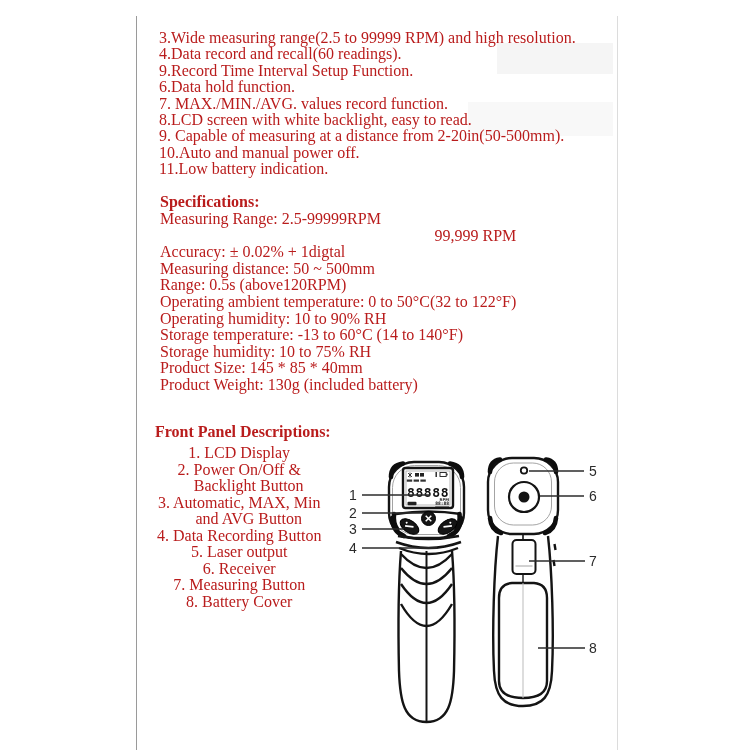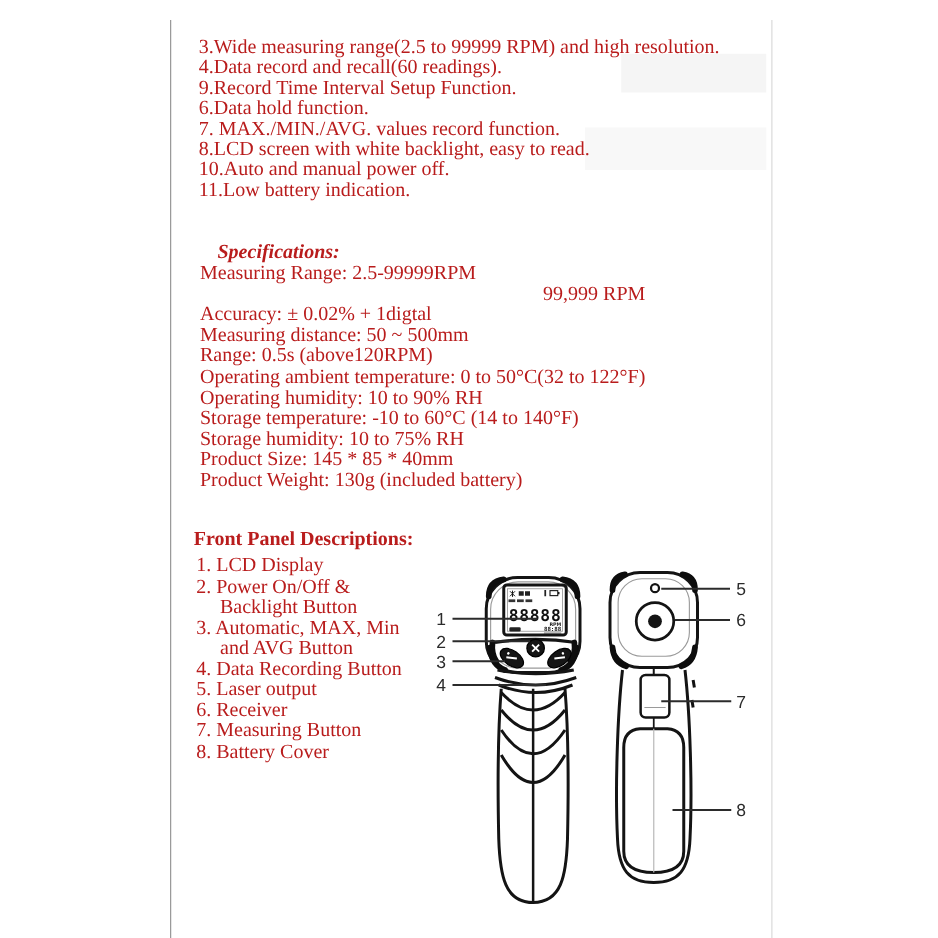--- a/index.html
+++ b/index.html
@@ -11,26 +11,26 @@
   .rule-left  { left:136px; top:0; width:1px; height:750px; background:#9a9a9a; }
   .rule-right { left:617px; top:0; width:1px; height:750px; background:#dcdcdc; }
   .rule-bottom{ left:136px; top:745px; width:482px; height:1px; background:#ebebeb; }
   .artifact { background:#f5f5f5; }
   .a1 { left:497px; top:27px;  width:116px; height:31px; }
   .a2 { left:468px; top:86px;  width:145px; height:34px; background:#f8f8f8; }
 
   .txtblock { position:absolute; font-size:16px; white-space:nowrap; }
   .ln { height:16.4px; line-height:16.4px; }
   .features { left:159px; top:14px; }
-  .specs-h  { left:174px; top:177px; font-weight:bold; line-height:17px;font-style:italic; }
+  .specs-h  { left:160px; top:177px; font-weight:bold; line-height:17px; }
   .specs    { left:160px; top:195px;font-family:Liberation Serif, serif; }
   .specs .ln { height:16.6px; line-height:16.6px; }
   .fp-h     { left:155px; top:407px; font-weight:bold; line-height:17px; }
   .fp       { left:157px; top:429px; }
-  .fp .ln   { height:16.5px; line-height:16.5px; }
+  .fp .ln   { height:16.5px; line-height:16.5px;text-align:center; }
   .indent-spec { padding-left:77px;text-align:right; }
   .indent-fp   { padding-left:19px; }
 
   .diagram-svg { left:340px; top:440px; width:270px; height:270px; }
   .callout-num { font-family:"Liberation Sans", sans-serif; font-size:14px; fill:#2b2b2b; }
   .lcd-digits  { font-family:"DejaVu Sans Mono", monospace; font-weight:bold; fill:#101010; }
   .lcd-small   { font-family:"DejaVu Sans", sans-serif; font-weight:bold; fill:#1a1a1a; }
   .outline { fill:none; stroke:#141414; stroke-width:2.4; }
   .thin    { fill:none; stroke:#9a9a9a; stroke-width:0.9; }
   .wedge   { fill:none; stroke:#0d0d0d; stroke-width:4.6; stroke-linecap:round; }
@@ -47,34 +47,35 @@
   <div class="abs rule-right"></div>
   <div class="abs rule-bottom"></div>
 
   <div class="txtblock features">
     <div class="ln">3.Wide measuring range(2.5 to 99999 RPM) and high resolution.</div>
     <div class="ln">4.Data record and recall(60 readings).</div>
     <div class="ln">9.Record Time Interval Setup Function.</div>
     <div class="ln">6.Data hold function.</div>
     <div class="ln">7. MAX./MIN./AVG. values record function.</div>
     <div class="ln">8.LCD screen with white backlight, easy to read.</div>
+    <div class="ln">9. Capable of measuring at a distance from 2-20in(50-500mm).</div>
     <div class="ln">10.Auto and manual power off.</div>
     <div class="ln">11.Low battery indication.</div>
   </div>
 
   <div class="txtblock specs-h">Specifications:</div>
   <div class="txtblock specs">
     <div class="ln">Measuring Range: 2.5-99999RPM</div>
     <div class="ln indent-spec">99,999 RPM</div>
     <div class="ln">Accuracy: ± 0.02% + 1digtal</div>
     <div class="ln">Measuring distance: 50 ~ 500mm</div>
     <div class="ln">Range: 0.5s (above120RPM)</div>
     <div class="ln">Operating ambient temperature: 0 to 50°C(32 to 122°F)</div>
     <div class="ln">Operating humidity: 10 to 90% RH</div>
-    <div class="ln">Storage temperature: -10 to 60°C (14 to 140°F)</div>
+    <div class="ln">Storage temperature: -13 to 60°C (14 to 140°F)</div>
     <div class="ln">Storage humidity: 10 to 75% RH</div>
     <div class="ln">Product Size: 145 * 85 * 40mm</div>
     <div class="ln">Product Weight: 130g (included battery)</div>
   </div>
 
   <div class="txtblock fp-h">Front Panel Descriptions:</div>
   <div class="txtblock fp">
     <div class="ln">1. LCD Display</div>
     <div class="ln">2. Power On/Off &amp;</div>
     <div class="ln indent-fp">Backlight Button</div>

